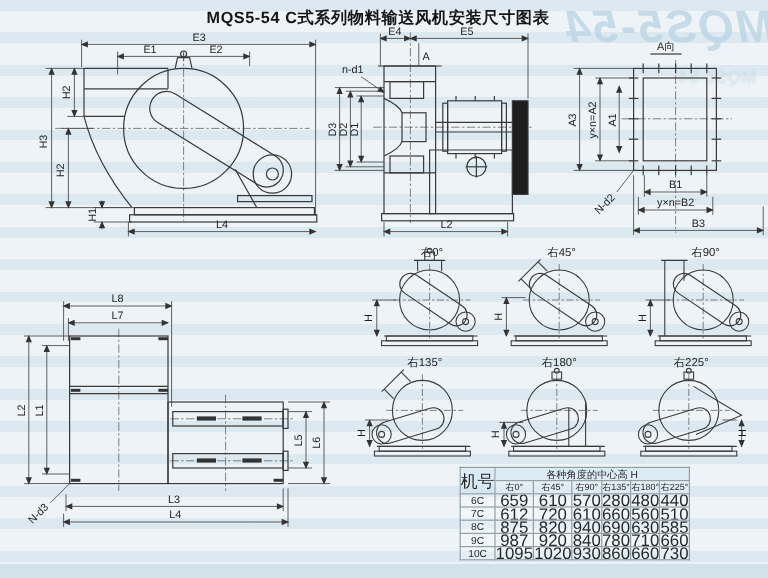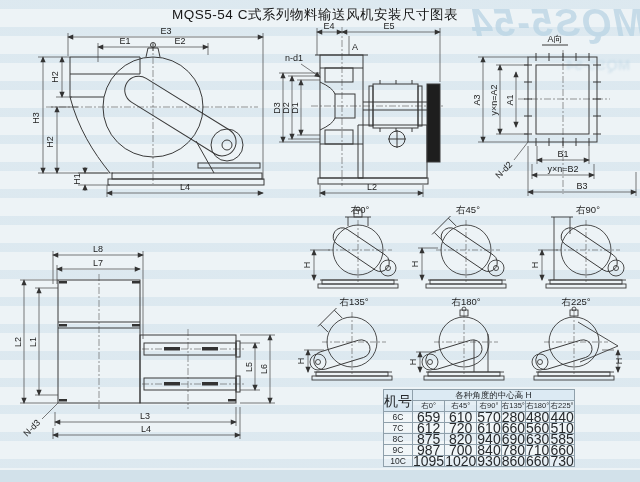--- a/index.html
+++ b/index.html
@@ -14,21 +14,21 @@
       #edf3f6;
   }
   #bottom-band{position:absolute;left:0;bottom:0;width:640px;height:12px;
     background:rgba(148,184,206,.30)}
   #watermark{position:absolute;top:2px;right:-6px;font-size:38px;font-weight:bold;
     font-style:italic;color:#b9d4e4;transform:scaleX(-1);letter-spacing:2px;
     opacity:.75;white-space:nowrap}
   #watermark2{position:absolute;top:56px;right:10px;font-size:15px;font-weight:bold;
     color:#c3d9e6;transform:scaleX(-1);filter:blur(1px);opacity:.6;white-space:nowrap}
   #page-title{position:absolute;top:6px;left:0;width:630px;text-align:center;
-    font-size:13.5px;font-weight:400;color:#161616;letter-spacing:.5px}
+    font-size:13.5px;font-weight:700;color:#161616;letter-spacing:.5px}
   svg.drawing{position:absolute;overflow:visible}
   .dim-t{font-size:9px;fill:#1d1d1d}
   .mini-label{font-size:9.5px;fill:#1d1d1d}
   
   #table-slot{position:absolute;left:383px;top:389px}
   table.dims{border-collapse:collapse;table-layout:fixed;background:rgba(255,255,255,.25)}
   table.dims th,table.dims td{border:1px solid #8fa0ab;text-align:center;
     color:#26292c;padding:0;height:11px;line-height:10px;font-weight:normal;
     overflow:hidden;white-space:nowrap}
   table.dims th.group-h{font-size:8.5px;background:rgba(203,224,238,.55)}
@@ -528,21 +528,21 @@
             <td>875</td>
             <td>820</td>
             <td>940</td>
             <td>690</td>
             <td>630</td>
             <td>585</td>
           </tr>
           <tr>
             <td class="model">9C</td>
             <td>987</td>
-            <td>700</td>
+            <td>920</td>
             <td>840</td>
             <td>780</td>
             <td>710</td>
             <td>660</td>
           </tr>
           <tr>
             <td class="model">10C</td>
             <td>1095</td>
             <td>1020</td>
             <td>930</td>

